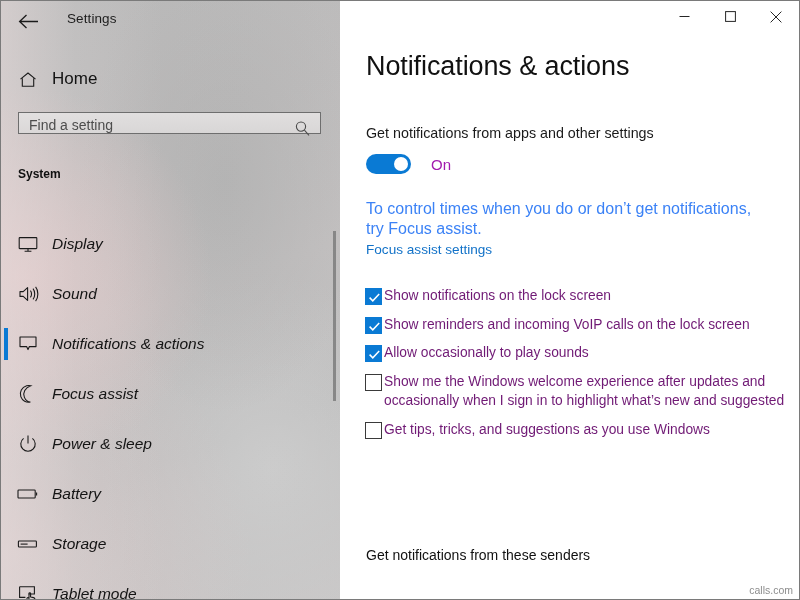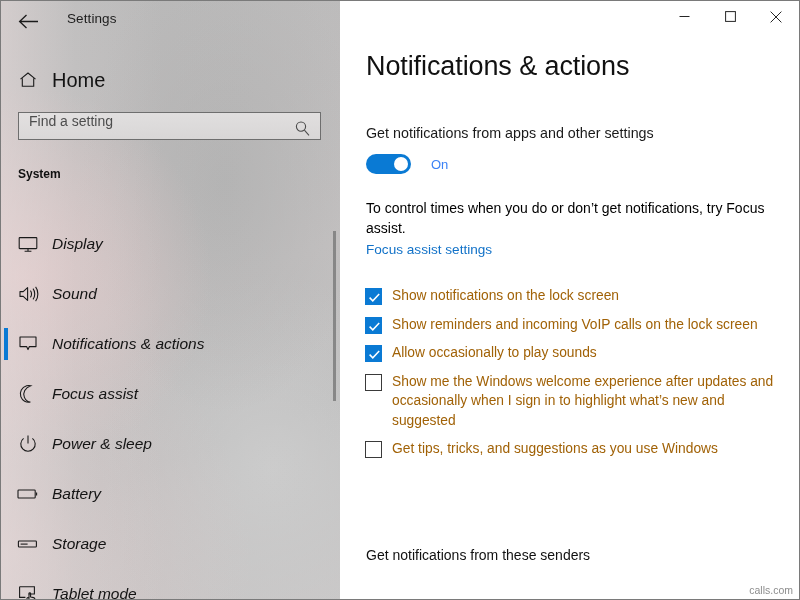--- a/index.html
+++ b/index.html
@@ -75,32 +75,32 @@
   }
   .home-icon {
     position: absolute;
     left: 17px; top: 7px;
     width: 20px; height: 20px;
     color: #1b1b1b;
   }
   .home-label {
     position: absolute;
     left: 51px; top: 6px;
-    font-size: 20px;
+    font-size: 17px;
     color: #131313;
   }
 
   .search-box {
     position: absolute;
     left: 17px; top: 111px;
-    width: 303px; height: 28px;
+    width: 303px; height: 22px;
     border: 1px solid #6e6e6e;
     background: linear-gradient(180deg, rgba(228,226,226,0.92) 0%, rgba(219,217,217,0.92) 100%);
     box-sizing: border-box;
-    display: flex; align-items: flex-start;
+    display: flex; align-items: flex-end;
   }
   .search-input {
     border: none;
     background: transparent;
     outline: none;
     font-family: "Liberation Sans", sans-serif;
     font-size: 14px;
     color: #3d3d3d;
     margin-left: 10px;
     width: 255px;
@@ -221,31 +221,31 @@
   }
   .toggle-knob {
     position: absolute;
     right: 3px; top: 3px;
     width: 14px; height: 14px;
     border-radius: 50%;
     background: #ffffff;
   }
   .toggle-state {
     margin-left: 20px;
-    font-size: 13px;
-    color: #3b82f6;
+    font-size: 15px;
+    color: #a21caf;
   }
 
   .help-text {
     position: absolute;
     left: 26px; top: 198px;
     width: 400px;
-    font-size: 14px;
+    font-size: 16px;
     line-height: 19.5px;
-    color: #000000;
+    color: #3b82f6;
   }
   .help-link {
     position: absolute;
     left: 26px; top: 241px;
     font-size: 13.6px;
     color: #1272c8;
     text-decoration: none;
     cursor: pointer;
   }
 
@@ -270,24 +270,24 @@
   .cbox.on {
     background: #0a7ad4;
     border: 1px solid #0a7ad4;
   }
   .cbox.off {
     background: #ffffff;
     border: 1.6px solid #3a3a3a;
   }
   .cbox svg { position: absolute; left: 1px; top: 1px; }
   .check-text {
-    margin-left: 10px;
+    margin-left: 2px;
     font-size: 13.8px;
     line-height: 19.5px;
-    color: #a16207;
+    color: #701a75;
   }
 
   .senders-heading {
     position: absolute;
     left: 26px; top: 546px;
     font-size: 14px;
     color: #111111;
   }
 
   .watermark {

